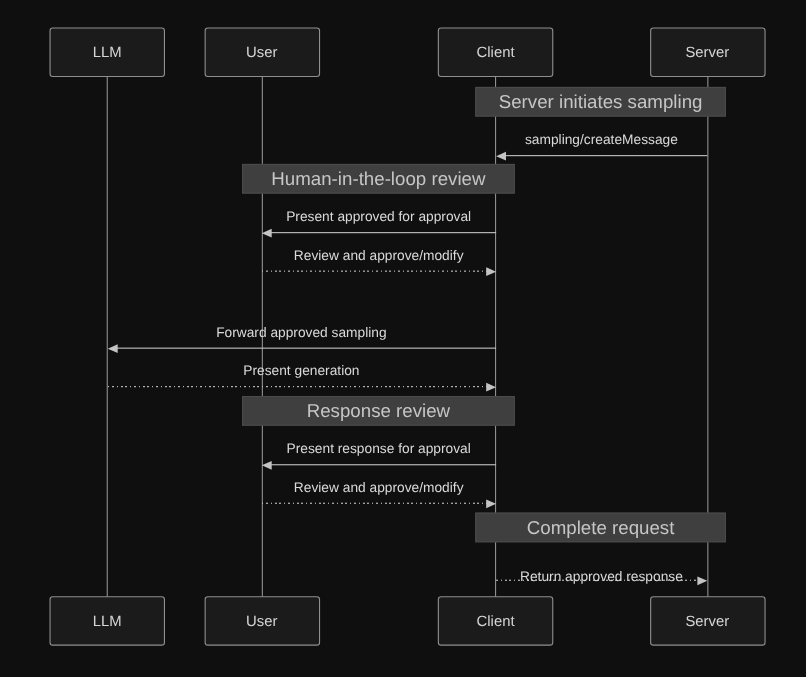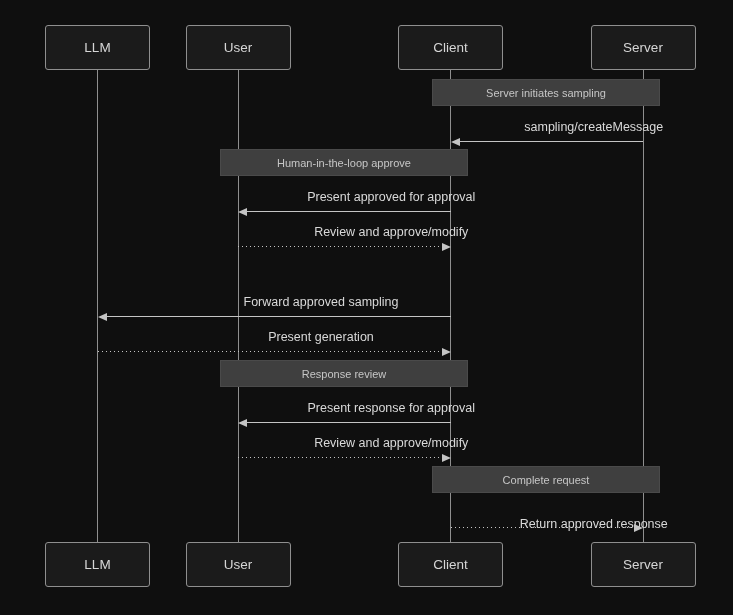--- a/index.html
+++ b/index.html
@@ -33,37 +33,36 @@
     width: 1px;
     background: var(--lifeline, #8f8f8f);
     z-index: 0;
   }
   .note {
     position: absolute;
     box-sizing: border-box;
     background: var(--note-fill, #3f3f3f);
     border: 1px solid var(--note-border, #4a4a4a);
     color: var(--note-text, #c6c6c6);
-    font-size: 11px;
+    font-size: 17px;
     display: flex;
     align-items: center;
     justify-content: center;
     white-space: nowrap;
     z-index: 2;
   }
   .msg-label {
     position: absolute;
     color: var(--msg-text, #d9d9d9);
     font-size: 12.5px;
     text-align: center;
     white-space: nowrap;
     height: 16px;
     line-height: 16px;
     z-index: 2;
-    padding-left: 47px;
   }
   .msg-line {
     position: absolute;
     height: 1px;
     z-index: 1;
   }
   .msg-line.solid {
     background: var(--msg-line, #c4c4c4);
   }
   .msg-line.dotted {
@@ -92,21 +91,21 @@
     <div class="lifeline" style="left: 642.5px; top: 69px; height: 474px;"></div>
     <div class="actor-box" style="left: 45px; top: 25px; width: 105px; height: 45px;">LLM</div>
     <div class="actor-box" style="left: 45px; top: 542px; width: 105px; height: 45px;">LLM</div>
     <div class="actor-box" style="left: 185.5px; top: 25px; width: 105px; height: 45px;">User</div>
     <div class="actor-box" style="left: 185.5px; top: 542px; width: 105px; height: 45px;">User</div>
     <div class="actor-box" style="left: 398px; top: 25px; width: 105px; height: 45px;">Client</div>
     <div class="actor-box" style="left: 398px; top: 542px; width: 105px; height: 45px;">Client</div>
     <div class="actor-box" style="left: 590.5px; top: 25px; width: 105px; height: 45px;">Server</div>
     <div class="actor-box" style="left: 590.5px; top: 542px; width: 105px; height: 45px;">Server</div>
     <div class="note" style="left: 432px; top: 79px; width: 228px; height: 27px;">Server initiates sampling</div>
-    <div class="note" style="left: 220px; top: 149px; width: 248px; height: 27px;">Human-in-the-loop approve</div>
+    <div class="note" style="left: 220px; top: 149px; width: 248px; height: 27px;">Human-in-the-loop review</div>
     <div class="note" style="left: 432px; top: 466px; width: 228px; height: 27px;">Complete request</div>
     <div class="note" style="left: 220px; top: 360px; width: 248px; height: 27px;">Response review</div>
     <div class="msg-label" style="left: 450.5px; top: 119px; width: 192.5px;">sampling/createMessage</div>
     <div class="msg-line solid" style="left: 458.5px; top: 141px; width: 184.5px;"></div>
     <div class="arrowhead left" style="left: 450.5px; top: 137.5px;"></div>
     <div class="msg-label" style="left: 238px; top: 189px; width: 212.5px;">Present approved for approval</div>
     <div class="msg-line solid" style="left: 246px; top: 211px; width: 204.5px;"></div>
     <div class="arrowhead left" style="left: 238px; top: 207.5px;"></div>
     <div class="msg-label" style="left: 238px; top: 224px; width: 212.5px;">Review and approve/modify</div>
     <div class="msg-line dotted" style="left: 238px; top: 246px; width: 204.5px;"></div>

